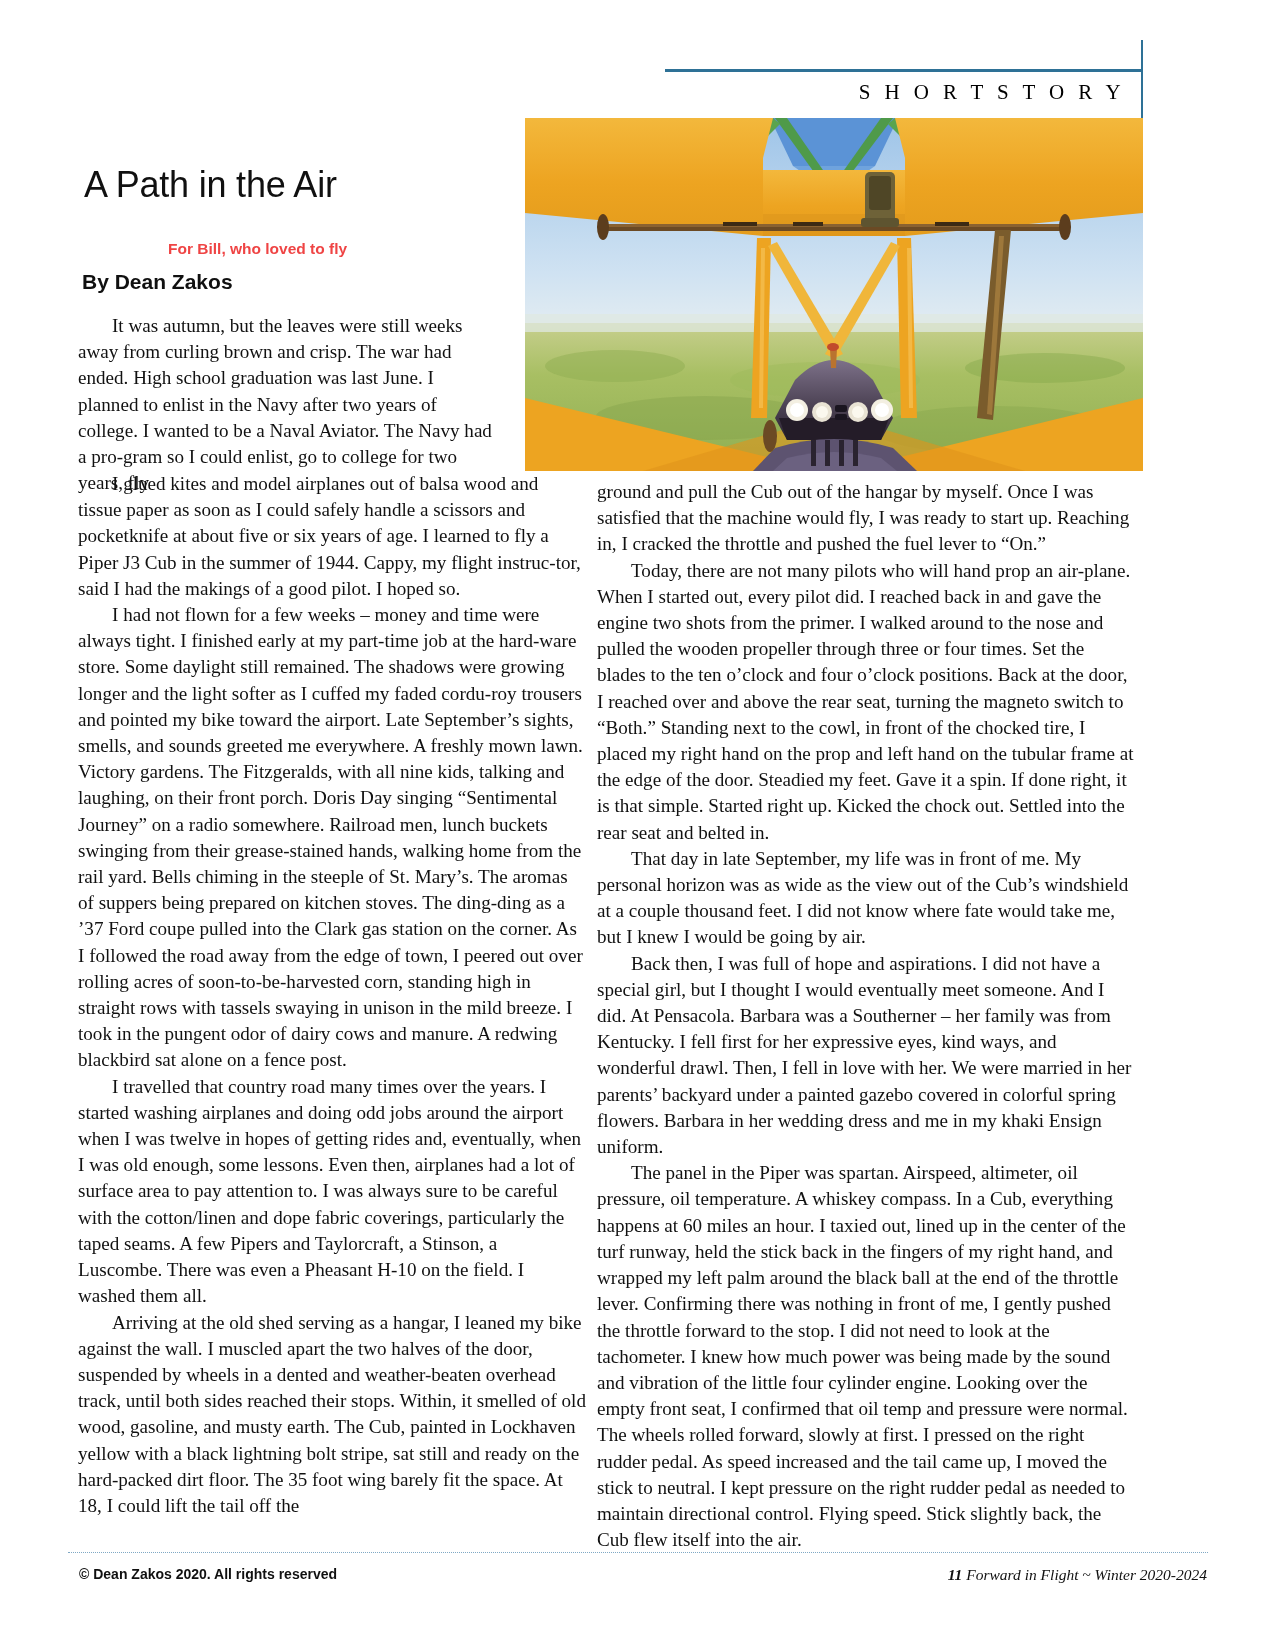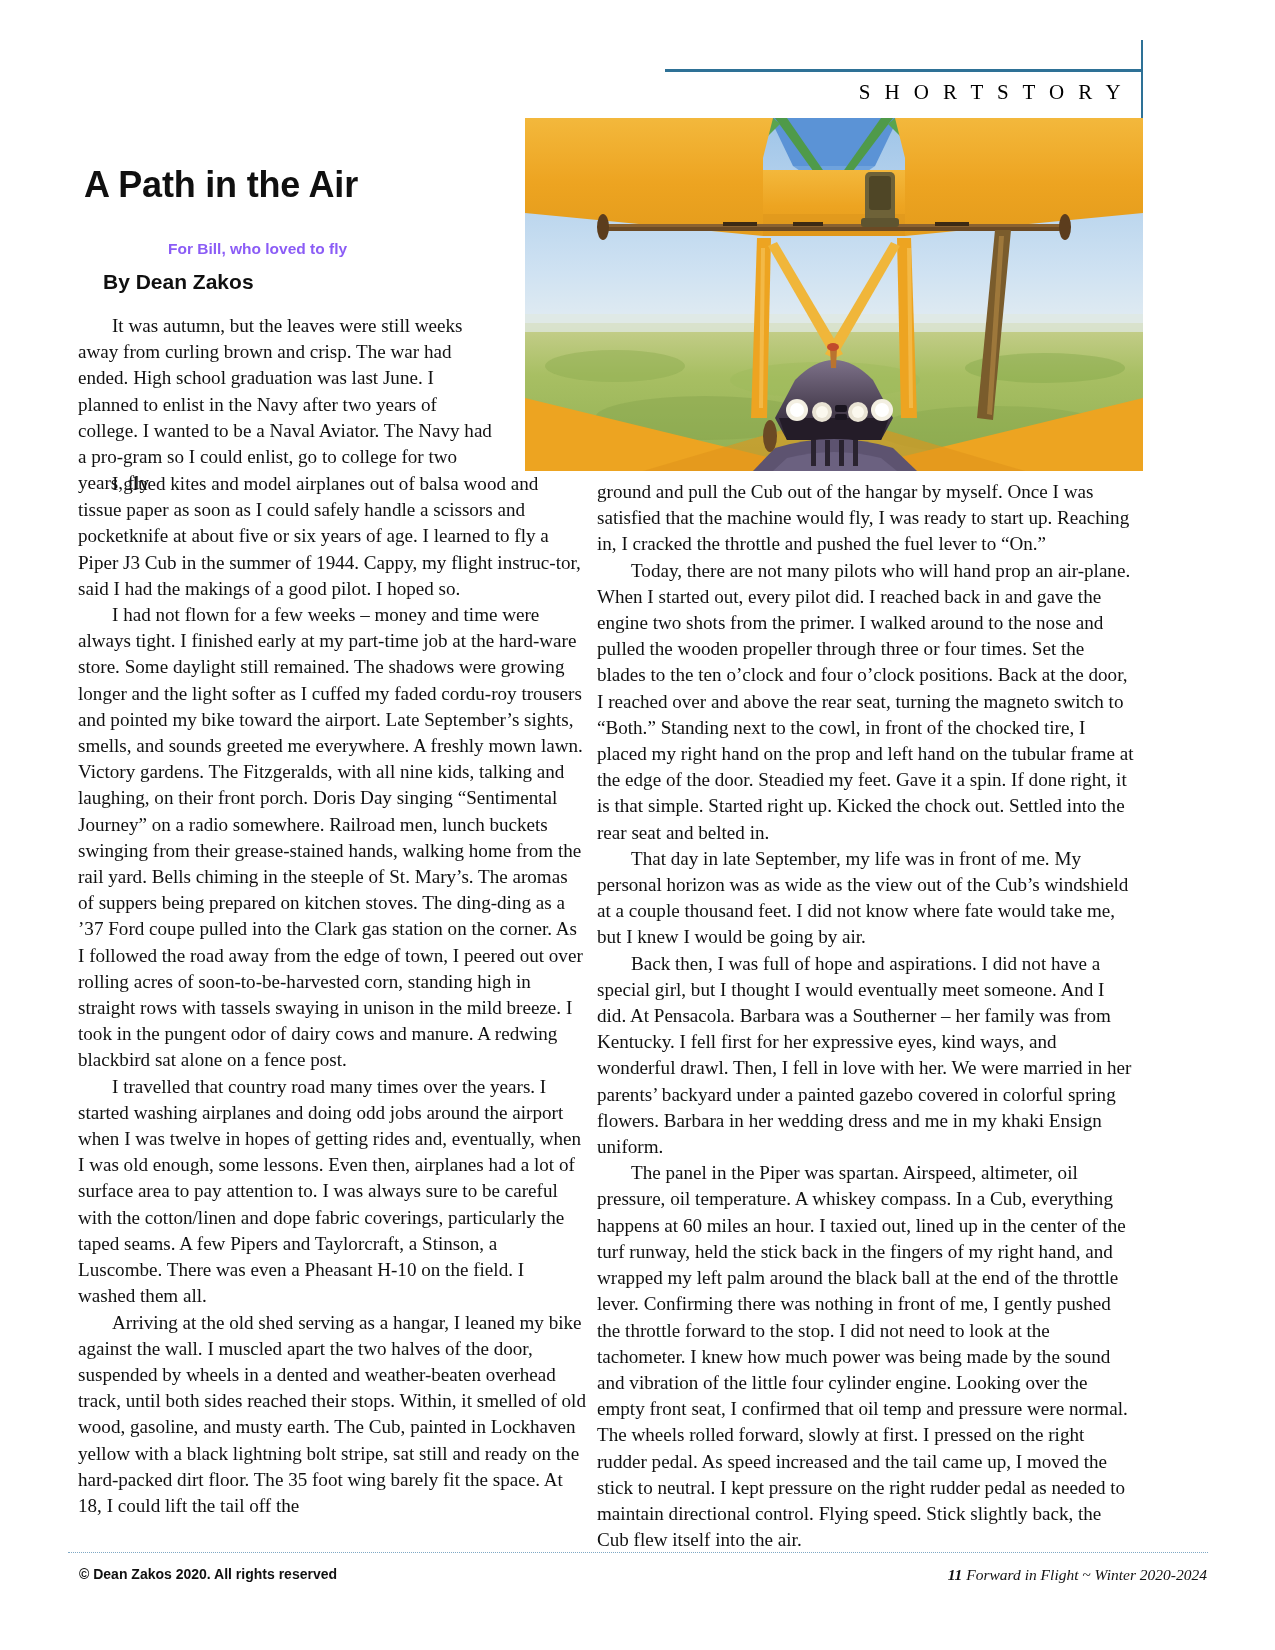--- a/index.html
+++ b/index.html
@@ -51,46 +51,45 @@
     letter-spacing: 4.4px;
     color: #000;
   }
 
   
   .title {
     position: absolute;
     left: 84px;
     top: 140px;
     font-family: "Liberation Sans", sans-serif;
-    font-weight: bold;
+    font-weight: normal;
     font-size: 36px;
     letter-spacing: -0.2px;
     color: #101010;
     white-space: nowrap;
   }
   .dedication {
     position: absolute;
     left: 168px;
     top: 240px;
     font-family: "Liberation Sans", sans-serif;
     font-weight: bold;
     font-size: 15.5px;
-    color: #8b5cf6;
+    color: #ef4444;
     white-space: nowrap;
   }
   .byline {
     position: absolute;
     left: 82px;
     top: 270px;
     font-family: "Liberation Sans", sans-serif;
     font-weight: bold;
     font-size: 21px;
     color: #101010;
     white-space: nowrap;
-    margin-left: 21px;
   }
 
   
   .illustration {
     position: absolute;
     left: 525px;
     top: 118px;
     width: 618px;
     height: 353px;
     overflow: hidden;

